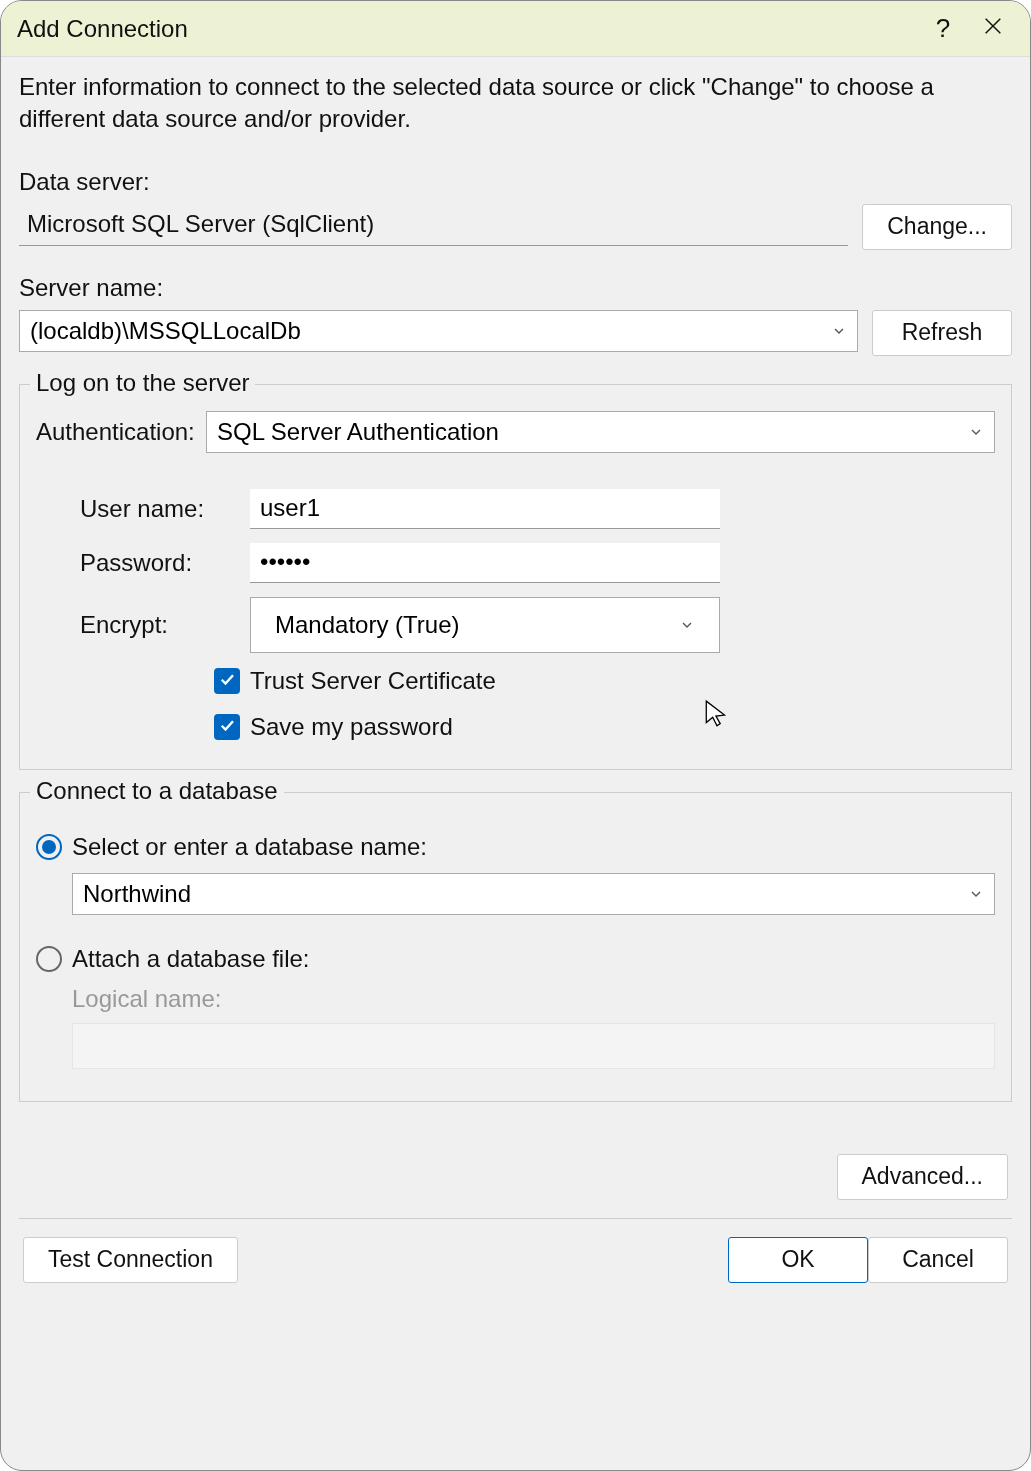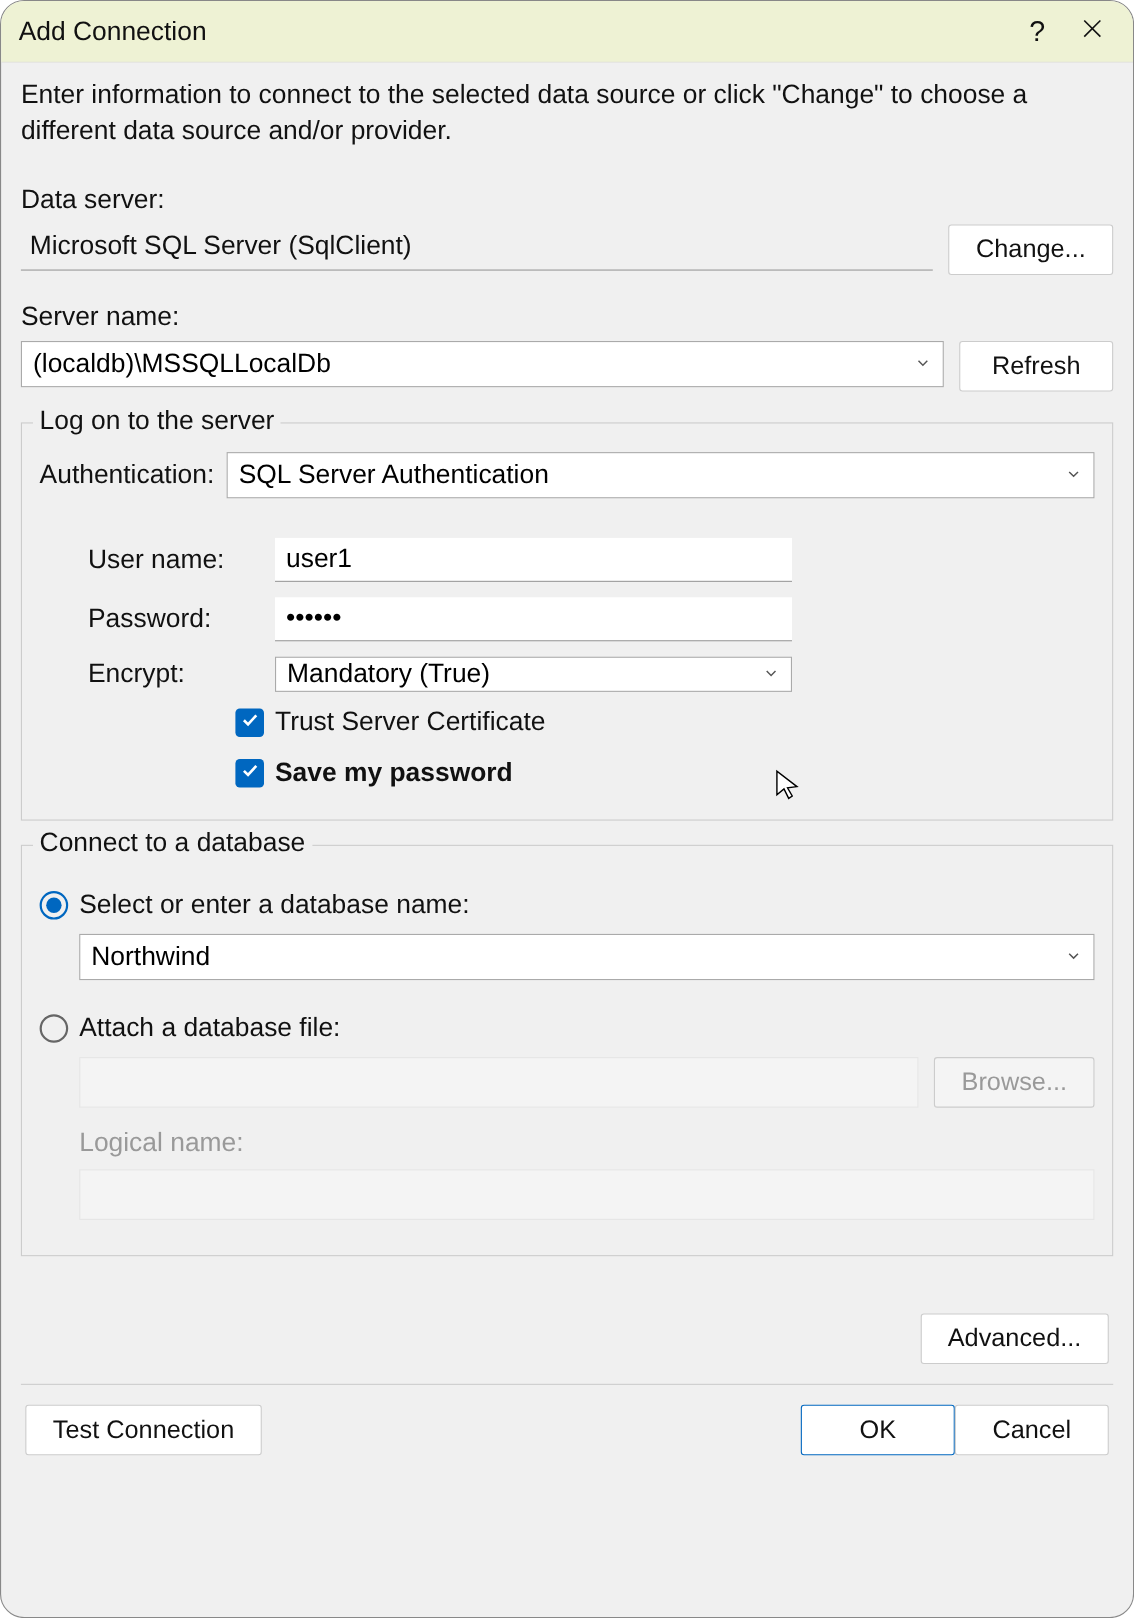--- a/index.html
+++ b/index.html
@@ -151,22 +151,22 @@
     font-size: 24px;
     padding: 0 10px;
     width: 470px;
   }
   .indent { padding-left: 44px; }
   .combo-sm {
     display: flex;
     align-items: center;
     background: #fff;
     border: 1px solid #aaa;
-    height: 32px;
-    padding: 0 10px;
+    height: 56px;
+    padding: 0 24px;
     font-size: 24px;
     width: 470px;
     cursor: pointer;
   }
   .combo-auth {
     display: flex;
     align-items: center;
     background: #fff;
     border: 1px solid #aaa;
     height: 42px;
@@ -378,21 +378,21 @@
         <div class="checkbox">
           <span>
             <svg viewBox="0 0 24 24" fill="none" stroke="#fff" stroke-width="3.2">
                 <polyline points="5 13 10 18 20 7"></polyline>
               </svg>
           </span>
         </div>
         <div class="check-label">Trust Server Certificate</div>
       </div>
 
-      <div class="check-row indent" style="margin-bottom:4px;font-weight:bold;">
+      <div class="check-row indent" style="margin-bottom:4px;">
         <div class="checkbox">
           <span>
             <svg viewBox="0 0 24 24" fill="none" stroke="#fff" stroke-width="3.2">
                 <polyline points="5 13 10 18 20 7"></polyline>
               </svg>
           </span>
         </div>
         <div class="check-label">Save my password</div>
       </div>
     </div>
@@ -412,24 +412,20 @@
               <polyline points="6 9 12 15 18 9"></polyline>
             </svg>
         </span>
       </div>
 
       <div class="radio-row">
         <div class="radio"></div>
         <div class="radio-label">Attach a database file:</div>
       </div>
 
-      <div class="attach-row">
-        <div class="attach-input"></div>
-        <button class="btn btn-disabled">Browse...</button>
-      </div>
 
       <div class="logical-label">Logical name:</div>
       <div class="logical-input"></div>
     </div>
 
     <div class="advanced-row">
       <button class="btn">Advanced...</button>
     </div>
 
     <div class="separator"></div>

